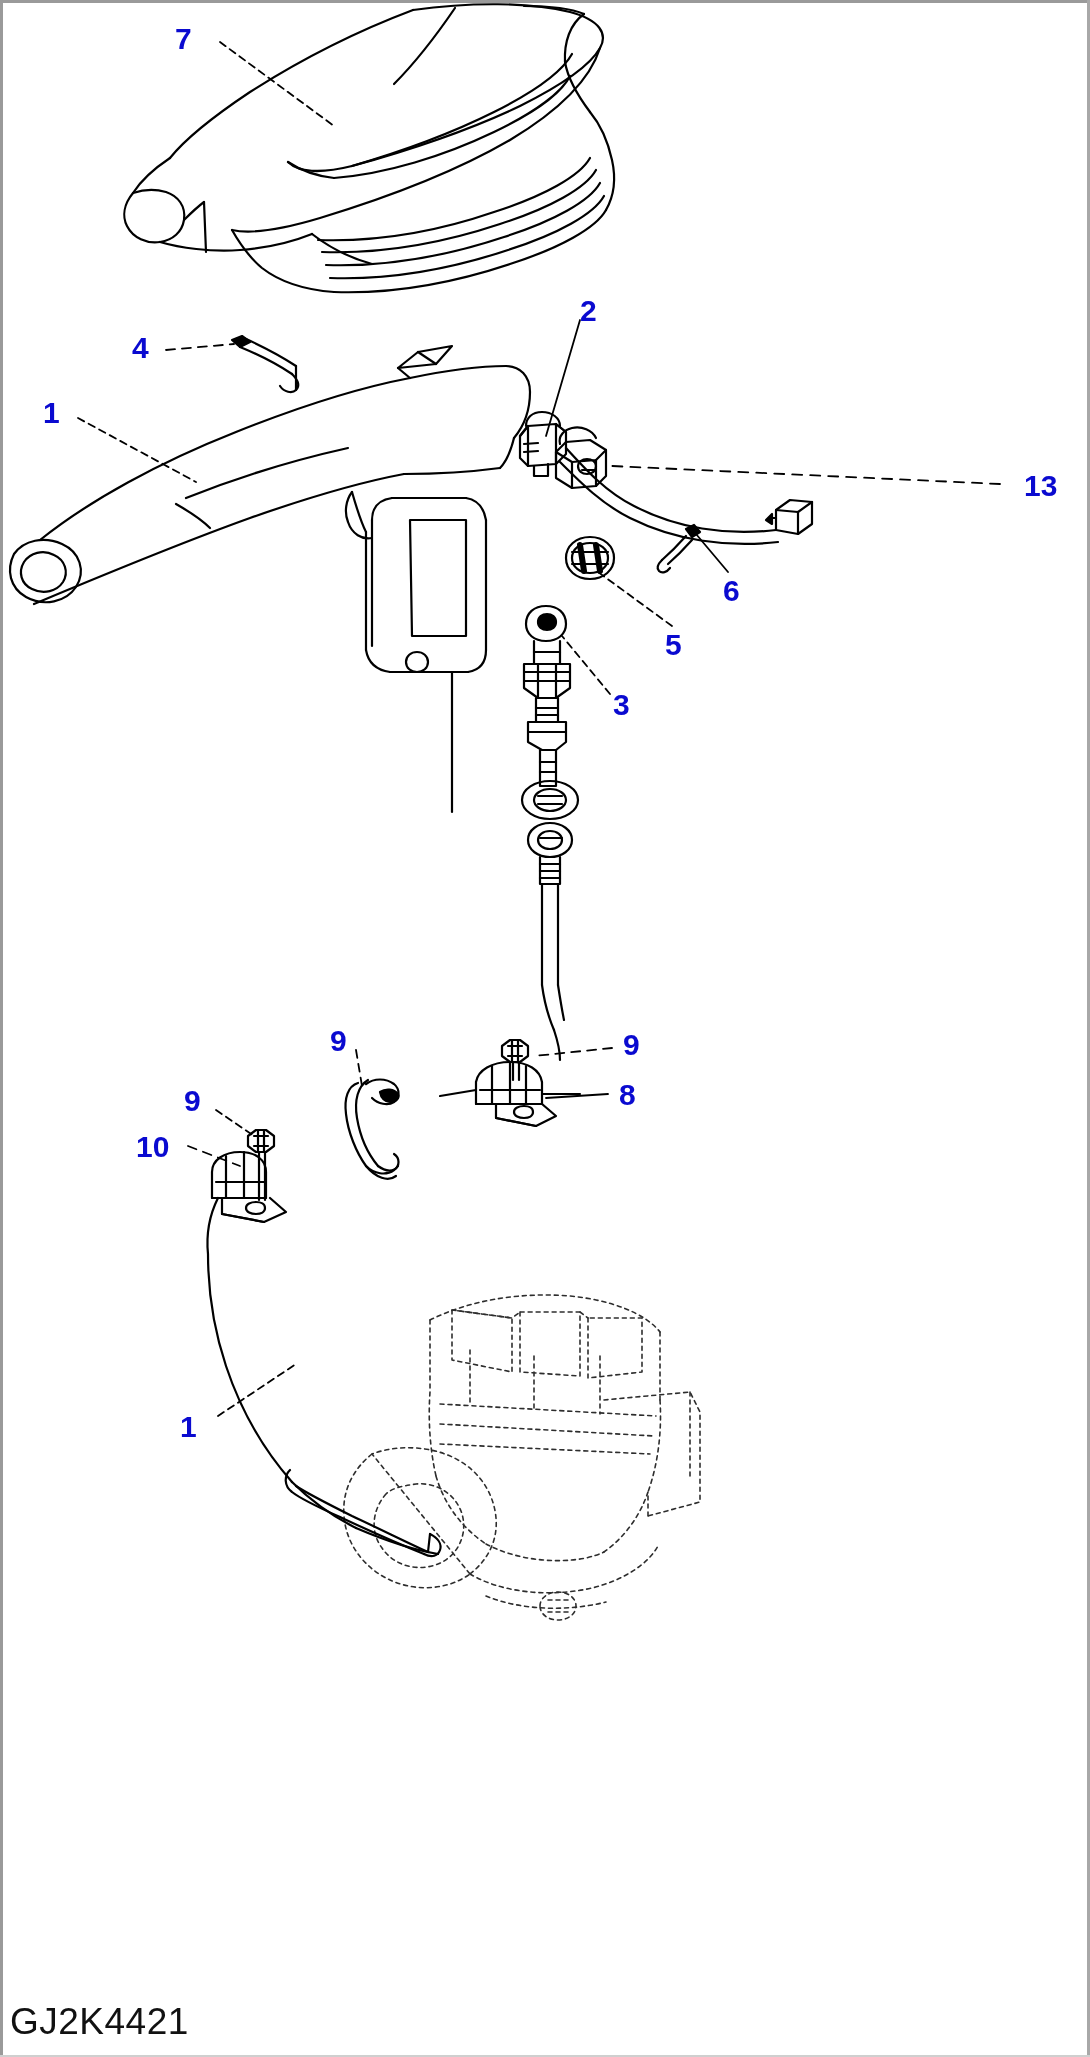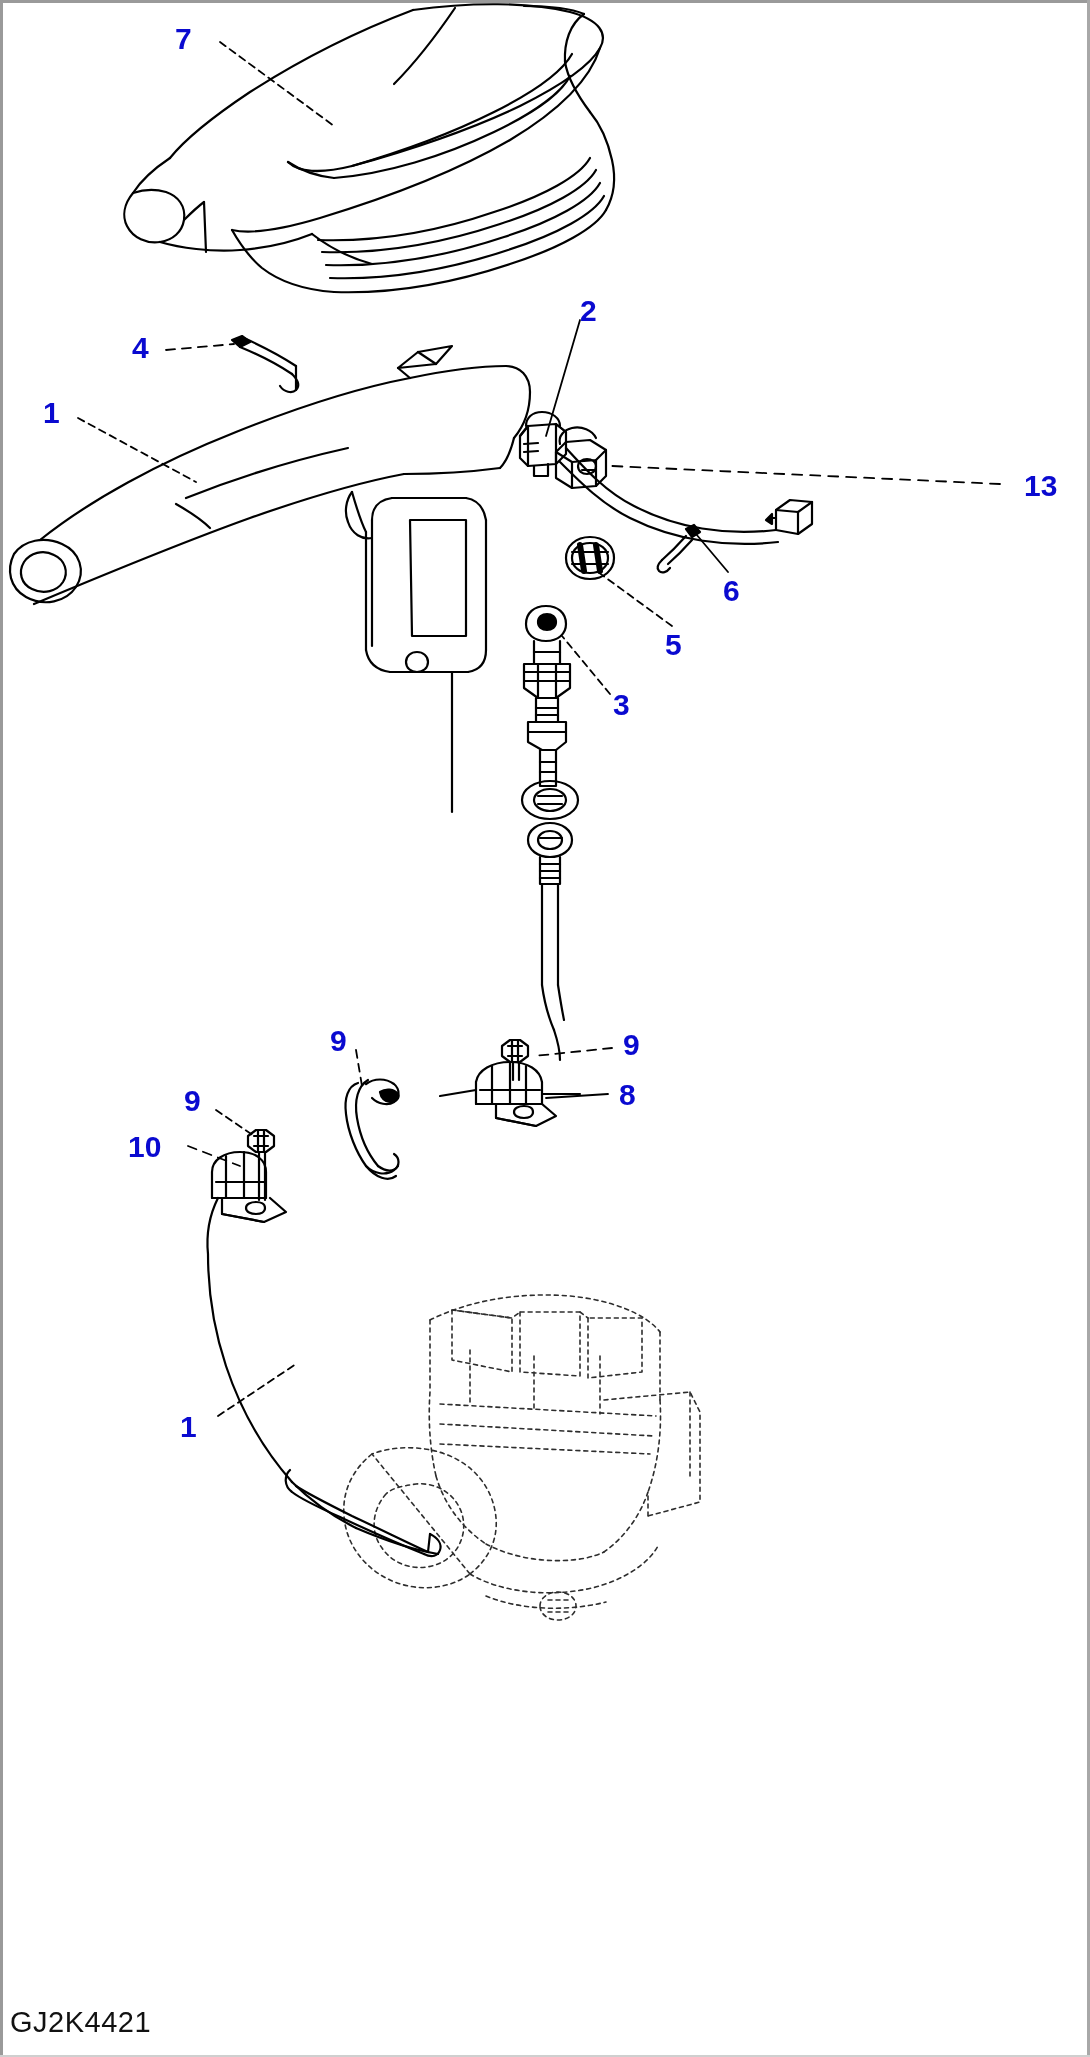--- a/index.html
+++ b/index.html
@@ -60,21 +60,21 @@
     letter-spacing: 0px;
     white-space: nowrap;
     user-select: none;
   }
   #caption {
     position: absolute;
     left: 10px;
     top: 2006px;
     color: #111111;
     font-family: "Liberation Sans", sans-serif;
-    font-size: 29px;
+    font-size: 37px;
     line-height: 32px;
     letter-spacing: 0.5px;
     white-space: nowrap;
   }
 </style>
 </head>
 <body>
 
 <div id="page">
 
@@ -464,18 +464,18 @@
   <div class="callout" style="left:43px;  top:398px;">1</div>
   <div class="callout" style="left:580px; top:296px;">2</div>
   <div class="callout" style="left:1024px;top:471px;">13</div>
   <div class="callout" style="left:665px; top:630px;">5</div>
   <div class="callout" style="left:723px; top:576px;">6</div>
   <div class="callout" style="left:613px; top:690px;">3</div>
   <div class="callout" style="left:330px; top:1026px;">9</div>
   <div class="callout" style="left:623px; top:1030px;">9</div>
   <div class="callout" style="left:619px; top:1080px;">8</div>
   <div class="callout" style="left:184px; top:1086px;">9</div>
-  <div class="callout" style="left:128px; top:1132px;">10</div>
+  <div class="callout" style="left:136px; top:1132px;">10</div>
   <div class="callout" style="left:180px; top:1412px;">1</div>
 
   <div id="caption">GJ2K4421</div>
 
 </div>
 
 </body></html>

